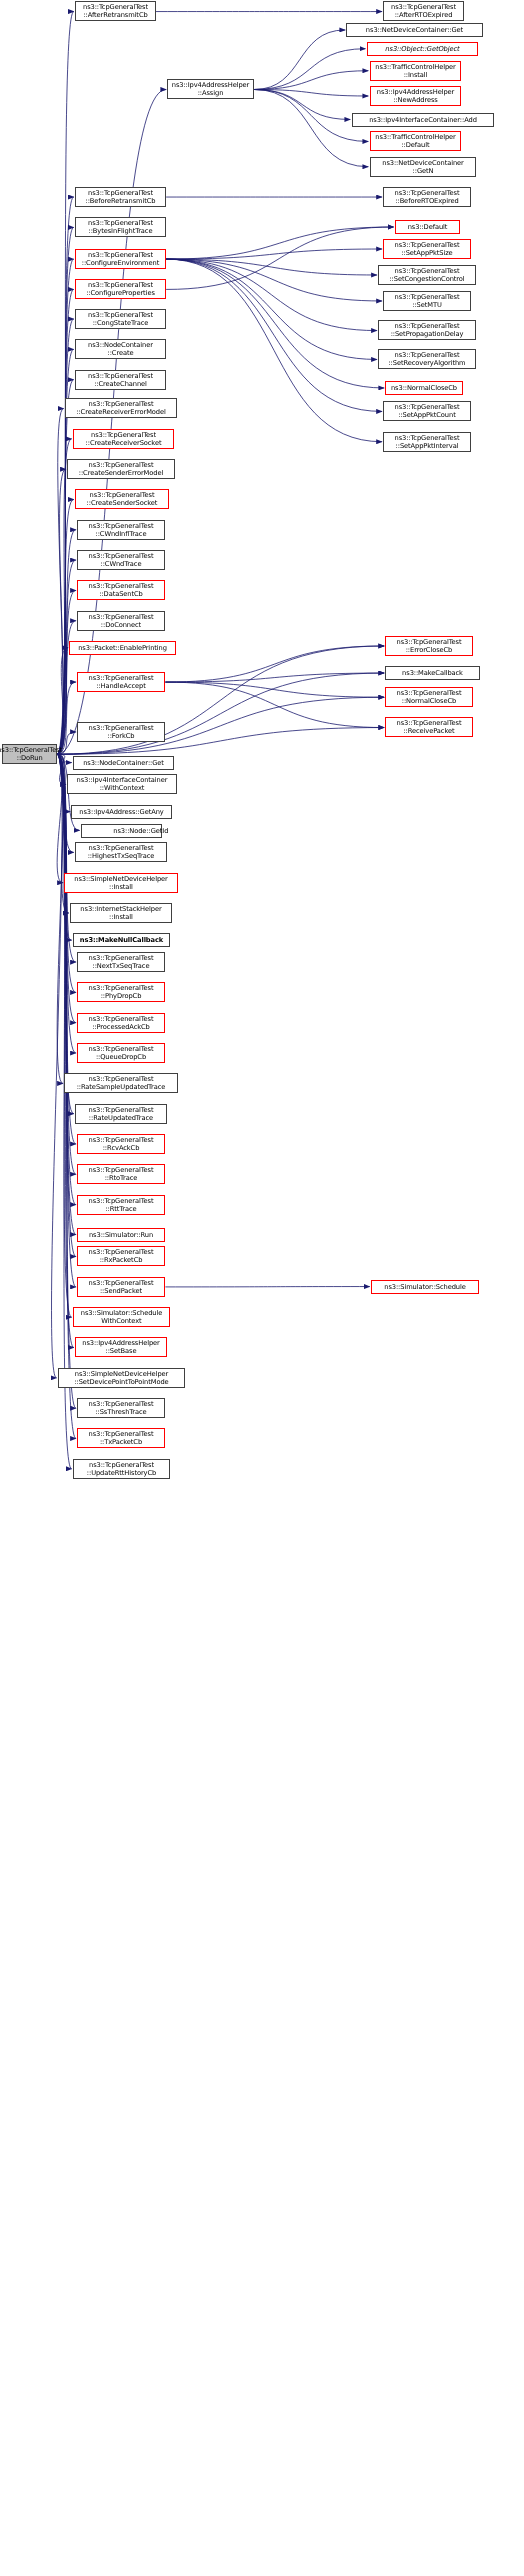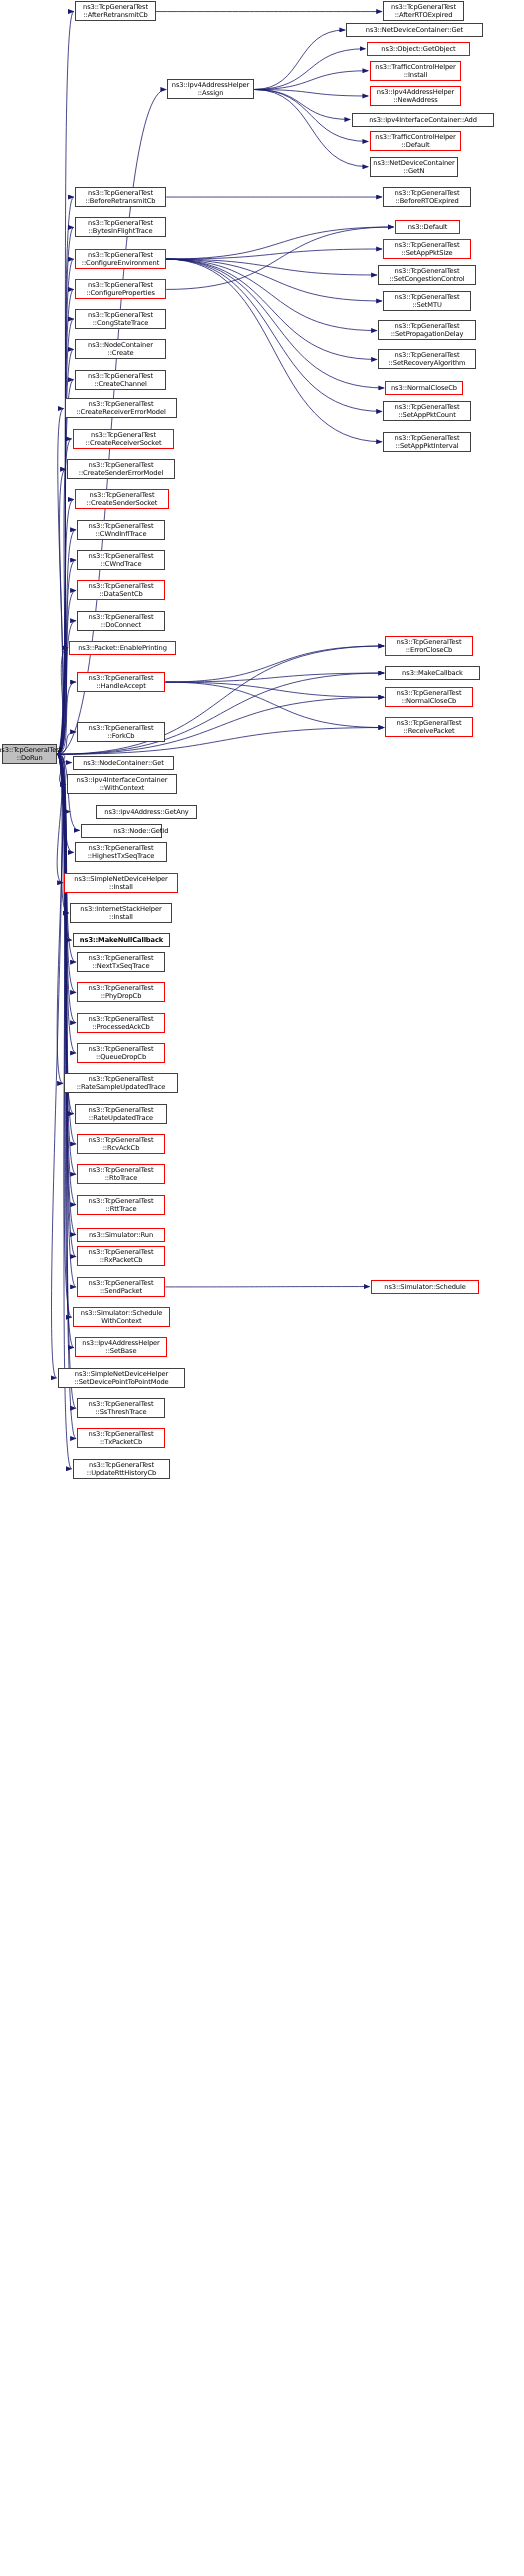--- a/index.html
+++ b/index.html
@@ -96,29 +96,29 @@
         <path d="M79,1045 C103,1045 81,1993 105,1993" fill="none" stroke="#1a1a6e" stroke-width="1.1" marker-end="url(#ah)"></path>
         <path d="M79,1045 C103,1045 75,2035 99,2035" fill="none" stroke="#1a1a6e" stroke-width="1.1" marker-end="url(#ah)"></path>
       </g>
   </svg>
   <div id="node-layer">
       <div class="node" style="left: 75px; top: 1.4px; width: 81px; height: 20px;">ns3::TcpGeneralTest
 ::AfterRetransmitCb</div>
       <div class="node" style="left: 383px; top: 1.4px; width: 81px; height: 20px;">ns3::TcpGeneralTest
 ::AfterRTOExpired</div>
       <div class="node" style="left: 346px; top: 23px; width: 137px; height: 13.7px;">ns3::NetDeviceContainer::Get</div>
-      <div class="node red" style="left: 367px; top: 42px; width: 103px; height: 13.7px;">ns3::Object::GetObject</div>
+      <div class="node red" style="left: 367px; top: 42px; width: 111px; height: 13.7px; font-style: italic;">ns3::Object::GetObject</div>
       <div class="node red" style="left: 370px; top: 61px; width: 91px; height: 20px;">ns3::TrafficControlHelper
 ::Install</div>
       <div class="node red" style="left: 370px; top: 86px; width: 91px; height: 20px;">ns3::Ipv4AddressHelper
 ::NewAddress</div>
       <div class="node" style="left: 352px; top: 113px; width: 142px; height: 13.7px;">ns3::Ipv4InterfaceContainer::Add</div>
       <div class="node red" style="left: 370px; top: 131px; width: 91px; height: 20px;">ns3::TrafficControlHelper
 ::Default</div>
-      <div class="node" style="left: 370px; top: 157px; width: 88px; height: 20px;">ns3::NetDeviceContainer
+      <div class="node" style="left: 370px; top: 157px; width: 106px; height: 20px;">ns3::NetDeviceContainer
 ::GetN</div>
       <div class="node" style="left: 167px; top: 79px; width: 87px; height: 20px;">ns3::Ipv4AddressHelper
 ::Assign</div>
       <div class="node" style="left: 75px; top: 187px; width: 91px; height: 20px;">ns3::TcpGeneralTest
 ::BeforeRetransmitCb</div>
       <div class="node" style="left: 383px; top: 187px; width: 88px; height: 20px;">ns3::TcpGeneralTest
 ::BeforeRTOExpired</div>
       <div class="node" style="left: 75px; top: 217px; width: 91px; height: 20px;">ns3::TcpGeneralTest
 ::BytesInFlightTrace</div>
       <div class="node red" style="left: 395px; top: 220px; width: 65px; height: 13.7px;">ns3::Default</div>
@@ -171,21 +171,21 @@
 ::HandleAccept</div>
       <div class="node red" style="left: 385px; top: 687px; width: 88px; height: 20px;">ns3::TcpGeneralTest
 ::NormalCloseCb</div>
       <div class="node red" style="left: 385px; top: 717px; width: 88px; height: 20px;">ns3::TcpGeneralTest
 ::ReceivePacket</div>
       <div class="node" style="left: 77px; top: 722px; width: 88px; height: 20px;">ns3::TcpGeneralTest
 ::ForkCb</div>
       <div class="node" style="left: 73px; top: 756px; width: 101px; height: 13.7px;">ns3::NodeContainer::Get</div>
       <div class="node" style="left: 67px; top: 774px; width: 110px; height: 20px;">ns3::Ipv4InterfaceContainer
 ::WithContext</div>
-      <div class="node" style="left: 71px; top: 805px; width: 101px; height: 13.7px; margin-left: 25px;">ns3::Ipv4Address::GetAny</div>
+      <div class="node" style="left: 71px; top: 805px; width: 101px; height: 13.7px;">ns3::Ipv4Address::GetAny</div>
       <div class="node" style="left: 81px; top: 824px; width: 81px; height: 13.7px; padding-left: 40px;">ns3::Node::GetId</div>
       <div class="node" style="left: 75px; top: 842px; width: 92px; height: 20px;">ns3::TcpGeneralTest
 ::HighestTxSeqTrace</div>
       <div class="node red" style="left: 64px; top: 873px; width: 114px; height: 20px;">ns3::SimpleNetDeviceHelper
 ::Install</div>
       <div class="node" style="left: 70px; top: 903px; width: 102px; height: 20px;">ns3::InternetStackHelper
 ::Install</div>
       <div class="node" style="left: 73px; top: 933px; width: 97px; height: 13.7px; font-weight: bold;">ns3::MakeNullCallback</div>
       <div class="node" style="left: 77px; top: 952px; width: 88px; height: 20px;">ns3::TcpGeneralTest
 ::NextTxSeqTrace</div>

